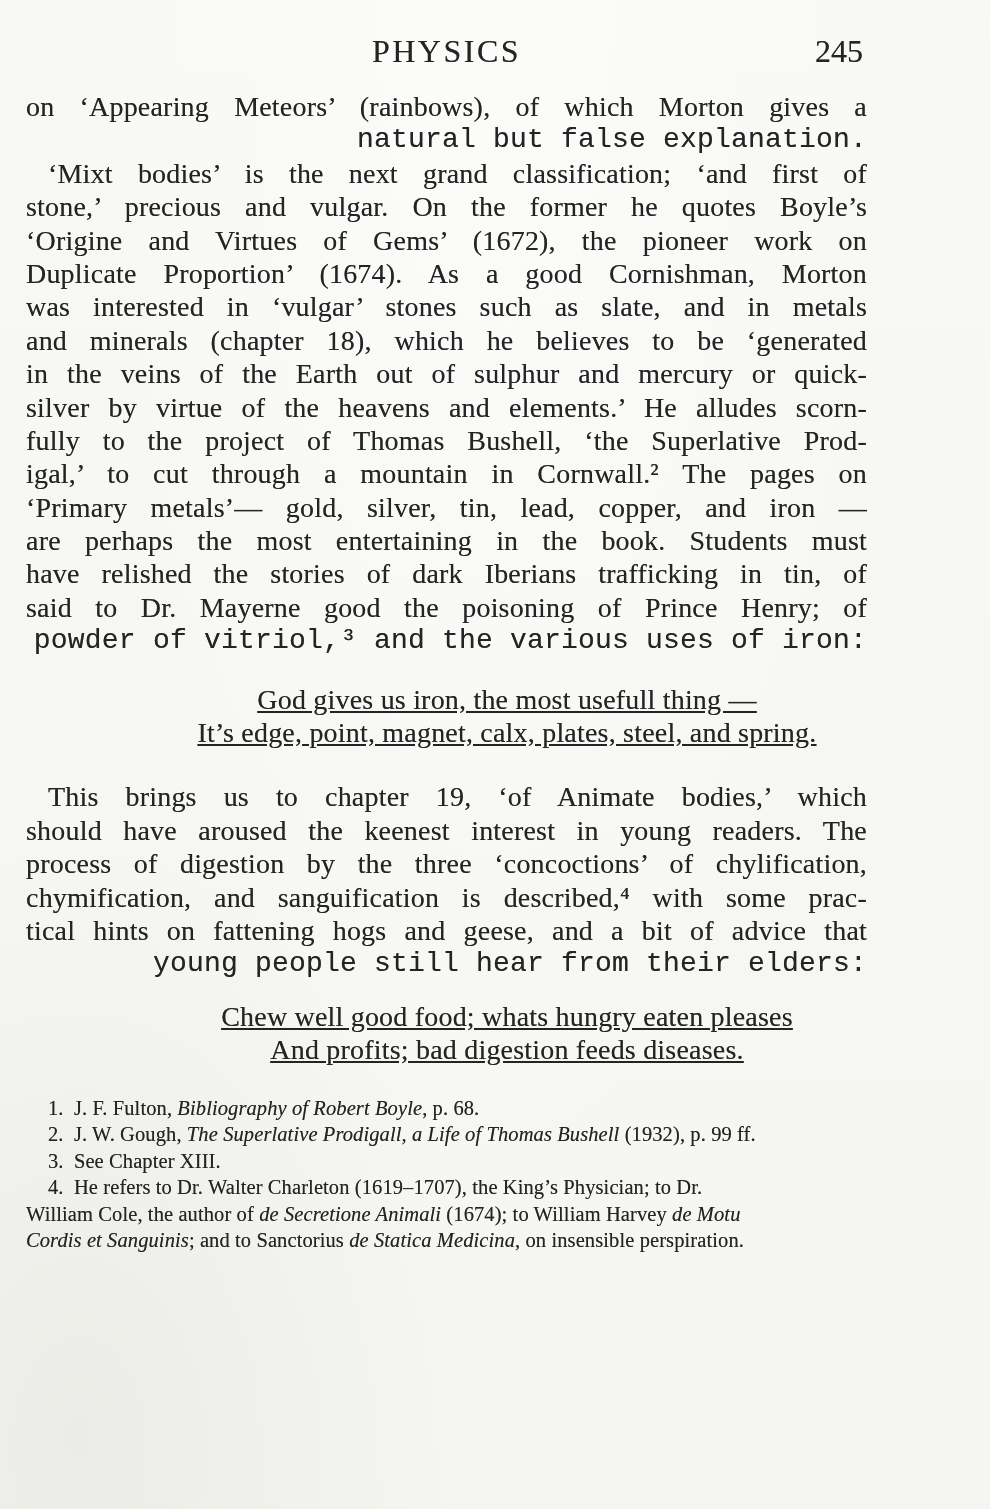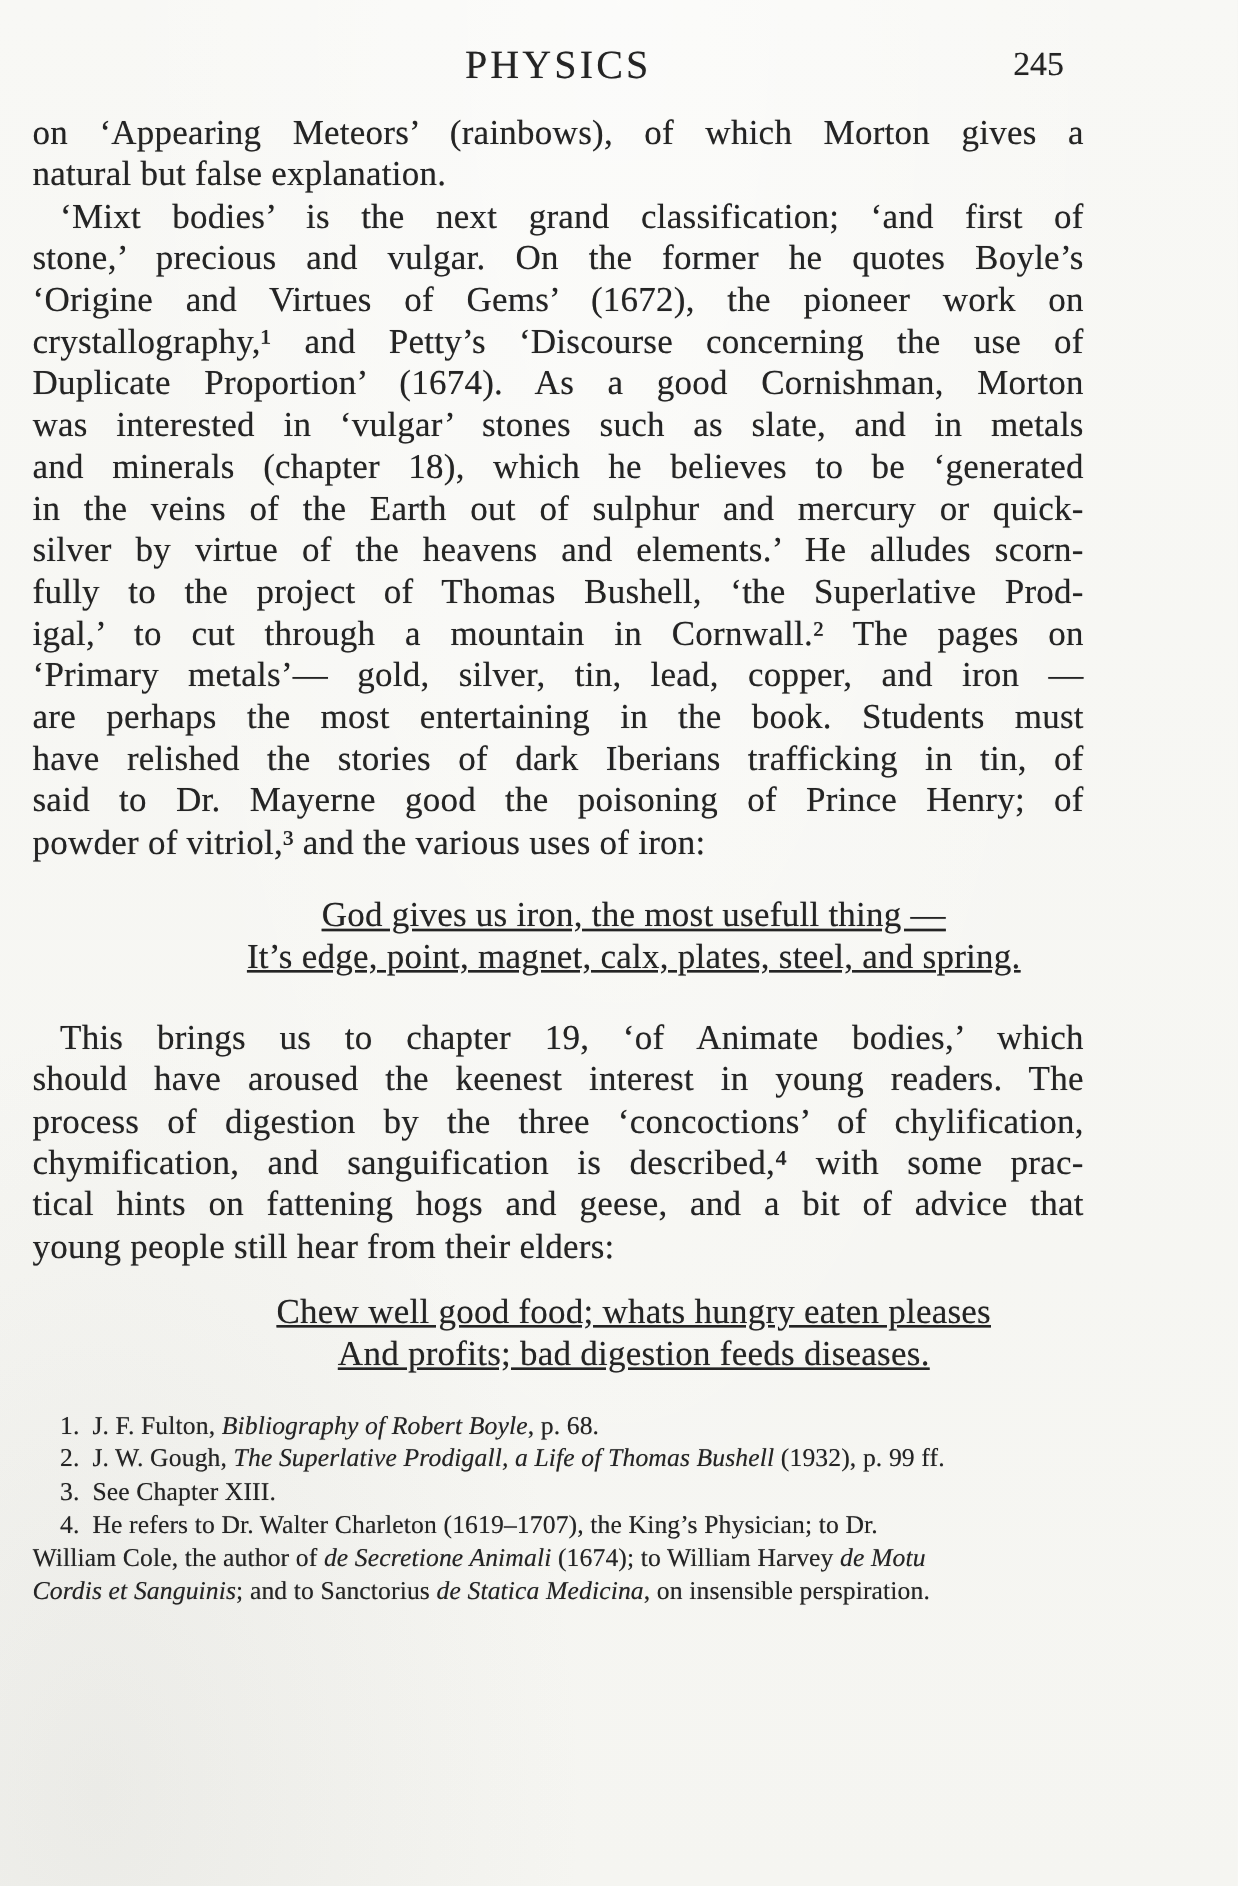--- a/index.html
+++ b/index.html
@@ -9,27 +9,27 @@
       radial-gradient(ellipse at 8% 95%, rgba(190,190,185,0.18), rgba(0,0,0,0) 30%),
       radial-gradient(ellipse at 50% 0%, rgba(255,255,255,0.5), rgba(0,0,0,0) 60%),
       linear-gradient(#f8f8f5,#f5f5f1);
     font-family:"Liberation Serif","DejaVu Serif",serif;
     color:#242424;
   }
   .page *{text-shadow:0 0 0.6px rgba(40,40,40,0.55);}
   
   .hdr{position:absolute;top:31px;left:26px;width:841px;height:40px;}
   .rhead{text-align:center;font-size:32px;line-height:40px;letter-spacing:2.5px;}
-  .pnum{position:absolute;right:16px;top:0;font-size:27px;line-height:40px;}
+  .pnum{position:absolute;right:4px;top:0;font-size:32px;line-height:40px;}
   
   .col{position:absolute;left:26px;top:90px;width:841px;font-size:28px;}
   .line{height:33.4px;line-height:33.4px;overflow:hidden;white-space:normal;letter-spacing:0.2px;}
   .just .line{text-align:justify;}
   .just .line::after{content:"";display:inline-block;width:100%;height:0;}
-  .just .line.pl{text-align:left;}
+  .just .line.pl{text-align:right;font-family:Liberation Mono, monospace;}
   .just .line.pl::after{content:none;}
   .just .line.ind{text-indent:22px;}
   .verse{margin-left:121px;}
   .verse .line{text-align:center;text-decoration:underline;}
   .v1{margin-top:25px;}
   .p3{margin-top:31px;}
   .v2{margin-top:19px;}
   .p4{margin-top:16px;}
   
   .fnotes{margin-top:28px;font-size:20.5px;}
@@ -53,21 +53,20 @@
 
     <div class="line">on ‘Appearing Meteors’ (rainbows), of which Morton gives a</div>
         <div class="line pl">natural but false explanation.</div>
       </div>
 
     <div class="just p2">
 
     <div class="line ind">‘Mixt bodies’ is the next grand classification; ‘and first of</div>
         <div class="line">stone,’ precious and vulgar. On the former he quotes Boyle’s</div>
         <div class="line">‘Origine and Virtues of Gems’ (1672), the pioneer work on</div>
-        <div class="line">crystallography,¹ and Petty’s ‘Discourse concerning the use of</div>
         <div class="line">Duplicate Proportion’ (1674). As a good Cornishman, Morton</div>
         <div class="line">was interested in ‘vulgar’ stones such as slate, and in metals</div>
         <div class="line">and minerals (chapter 18), which he believes to be ‘generated</div>
         <div class="line">in the veins of the Earth out of sulphur and mercury or quick-</div>
         <div class="line">silver by virtue of the heavens and elements.’ He alludes scorn-</div>
         <div class="line">fully to the project of Thomas Bushell, ‘the Superlative Prod-</div>
         <div class="line">igal,’ to cut through a mountain in Cornwall.² The pages on</div>
         <div class="line">‘Primary metals’— gold, silver, tin, lead, copper, and iron —</div>
         <div class="line">are perhaps the most entertaining in the book. Students must</div>
         <div class="line">have relished the stories of dark Iberians trafficking in tin, of</div>

